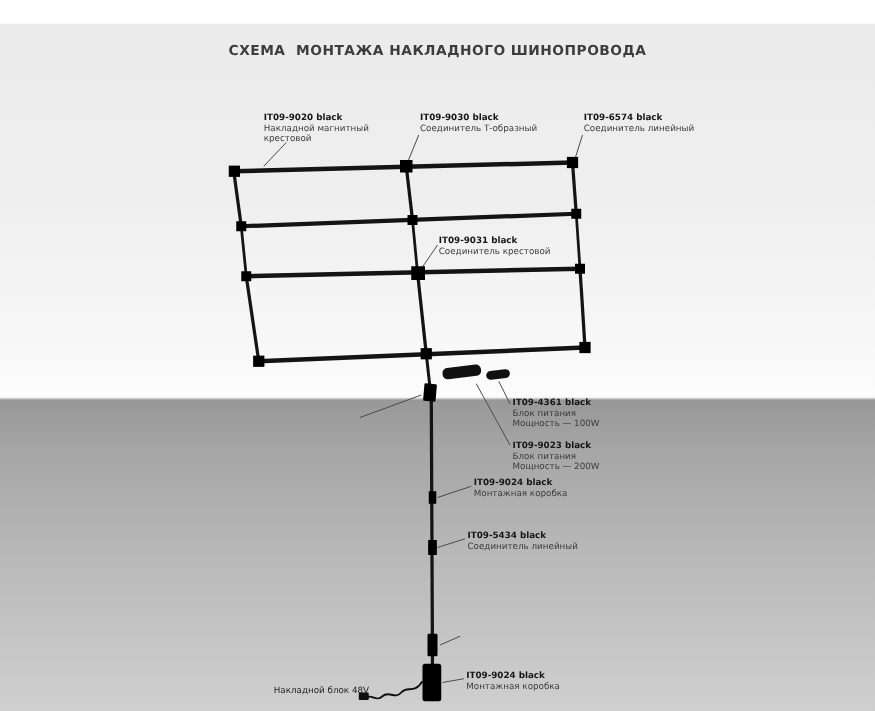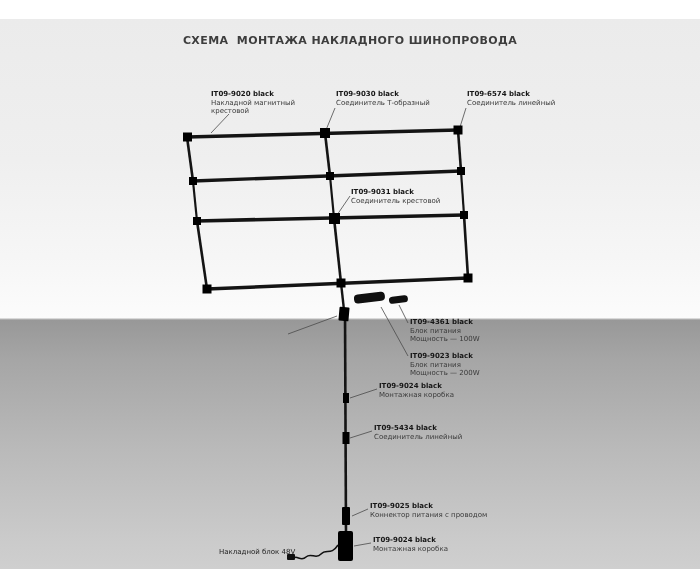--- a/index.html
+++ b/index.html
@@ -153,24 +153,20 @@
   <div class="label" style="left:379px;top:363px">
     <div class="code">IT09-9024 black</div>
     <div>Монтажная коробка</div>
   </div>
 
   <div class="label" style="left:374px;top:405px">
     <div class="code">IT09-5434 black</div>
     <div>Соединитель линейный</div>
   </div>
 
-  <div class="label" style="left:370px;top:483px">
-    <div class="code">IT09-9025 black</div>
-    <div>Коннектор питания с проводом</div>
-  </div>
 
   <div class="label" style="left:373px;top:517px">
     <div class="code">IT09-9024 black</div>
     <div>Монтажная коробка</div>
   </div>
 
   <div class="plain-label" style="left:219px;top:529px">Накладной блок 48V</div>
 
 </div>
 

